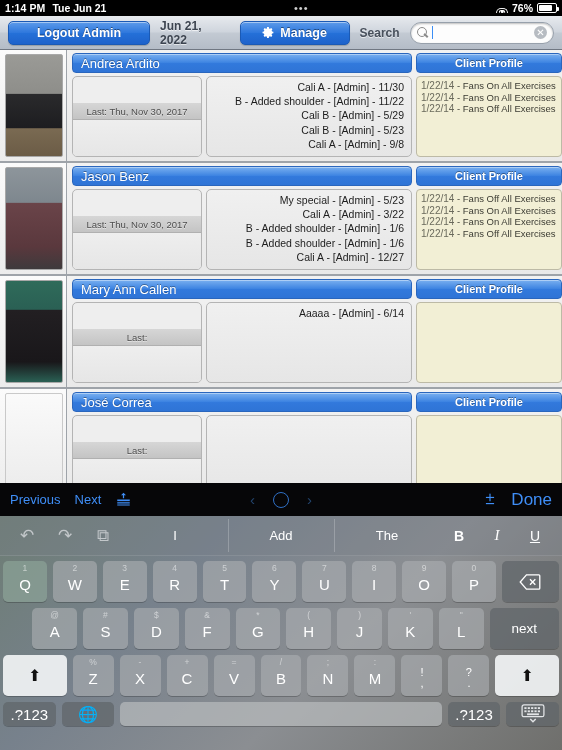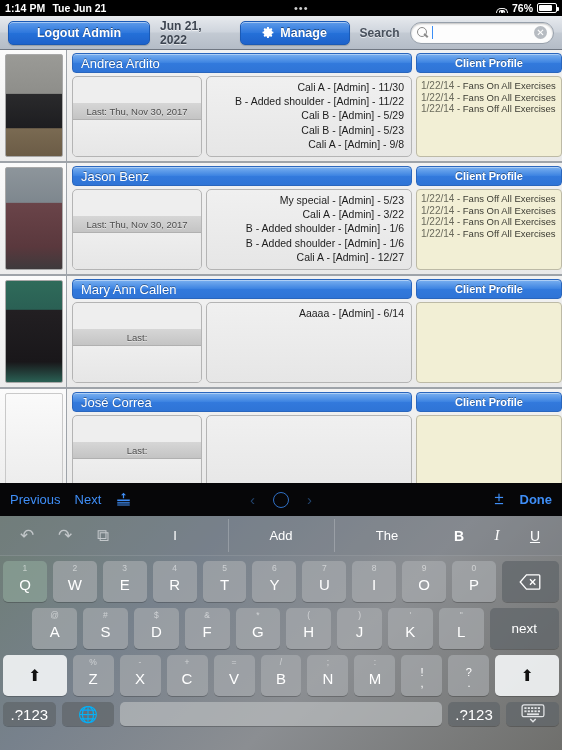--- a/index.html
+++ b/index.html
@@ -179,21 +179,21 @@
     background: #060608; display: flex; align-items: center; padding: 0 10px;
     color: #3f8ef7;
   }
   .acc-btn { font-size: 13px; color: #3f8ef7; margin-right: 14px; }
   .acc-icon-align { width: 17px; height: 15px; position: relative; }
   .acc-center { position:absolute; left:50%; transform:translateX(-50%); display:flex; align-items:center; gap:18px; }
   .chev { color:#23456e; font-size: 15px; }
   .ring { width: 16px; height: 16px; border: 1.6px solid #2f6fc4; border-radius: 50%; }
   .acc-right { margin-left: auto; display: flex; align-items: center; gap: 14px; }
   .plusminus { width: 14px; height: 15px; position: relative; }
-  .done { font-size: 13px; font-weight: bold; color: #3f8ef7; }
+  .done { font-size: 17px; font-weight: normal; color: #3f8ef7; }
 
   
   .keyboard {
     position: absolute; left: 0; right: 0; bottom: 0; height: 234px;
     background: linear-gradient(135deg, #6d7d74 0%, #77818c 30%, #8b8e92 60%, #6f6f6c 100%);
   }
   .kb-pred {
     height: 40px; display: flex; align-items: center;
     background: rgba(120,128,136,0.32);
     border-bottom: 1px solid rgba(255,255,255,0.10);

